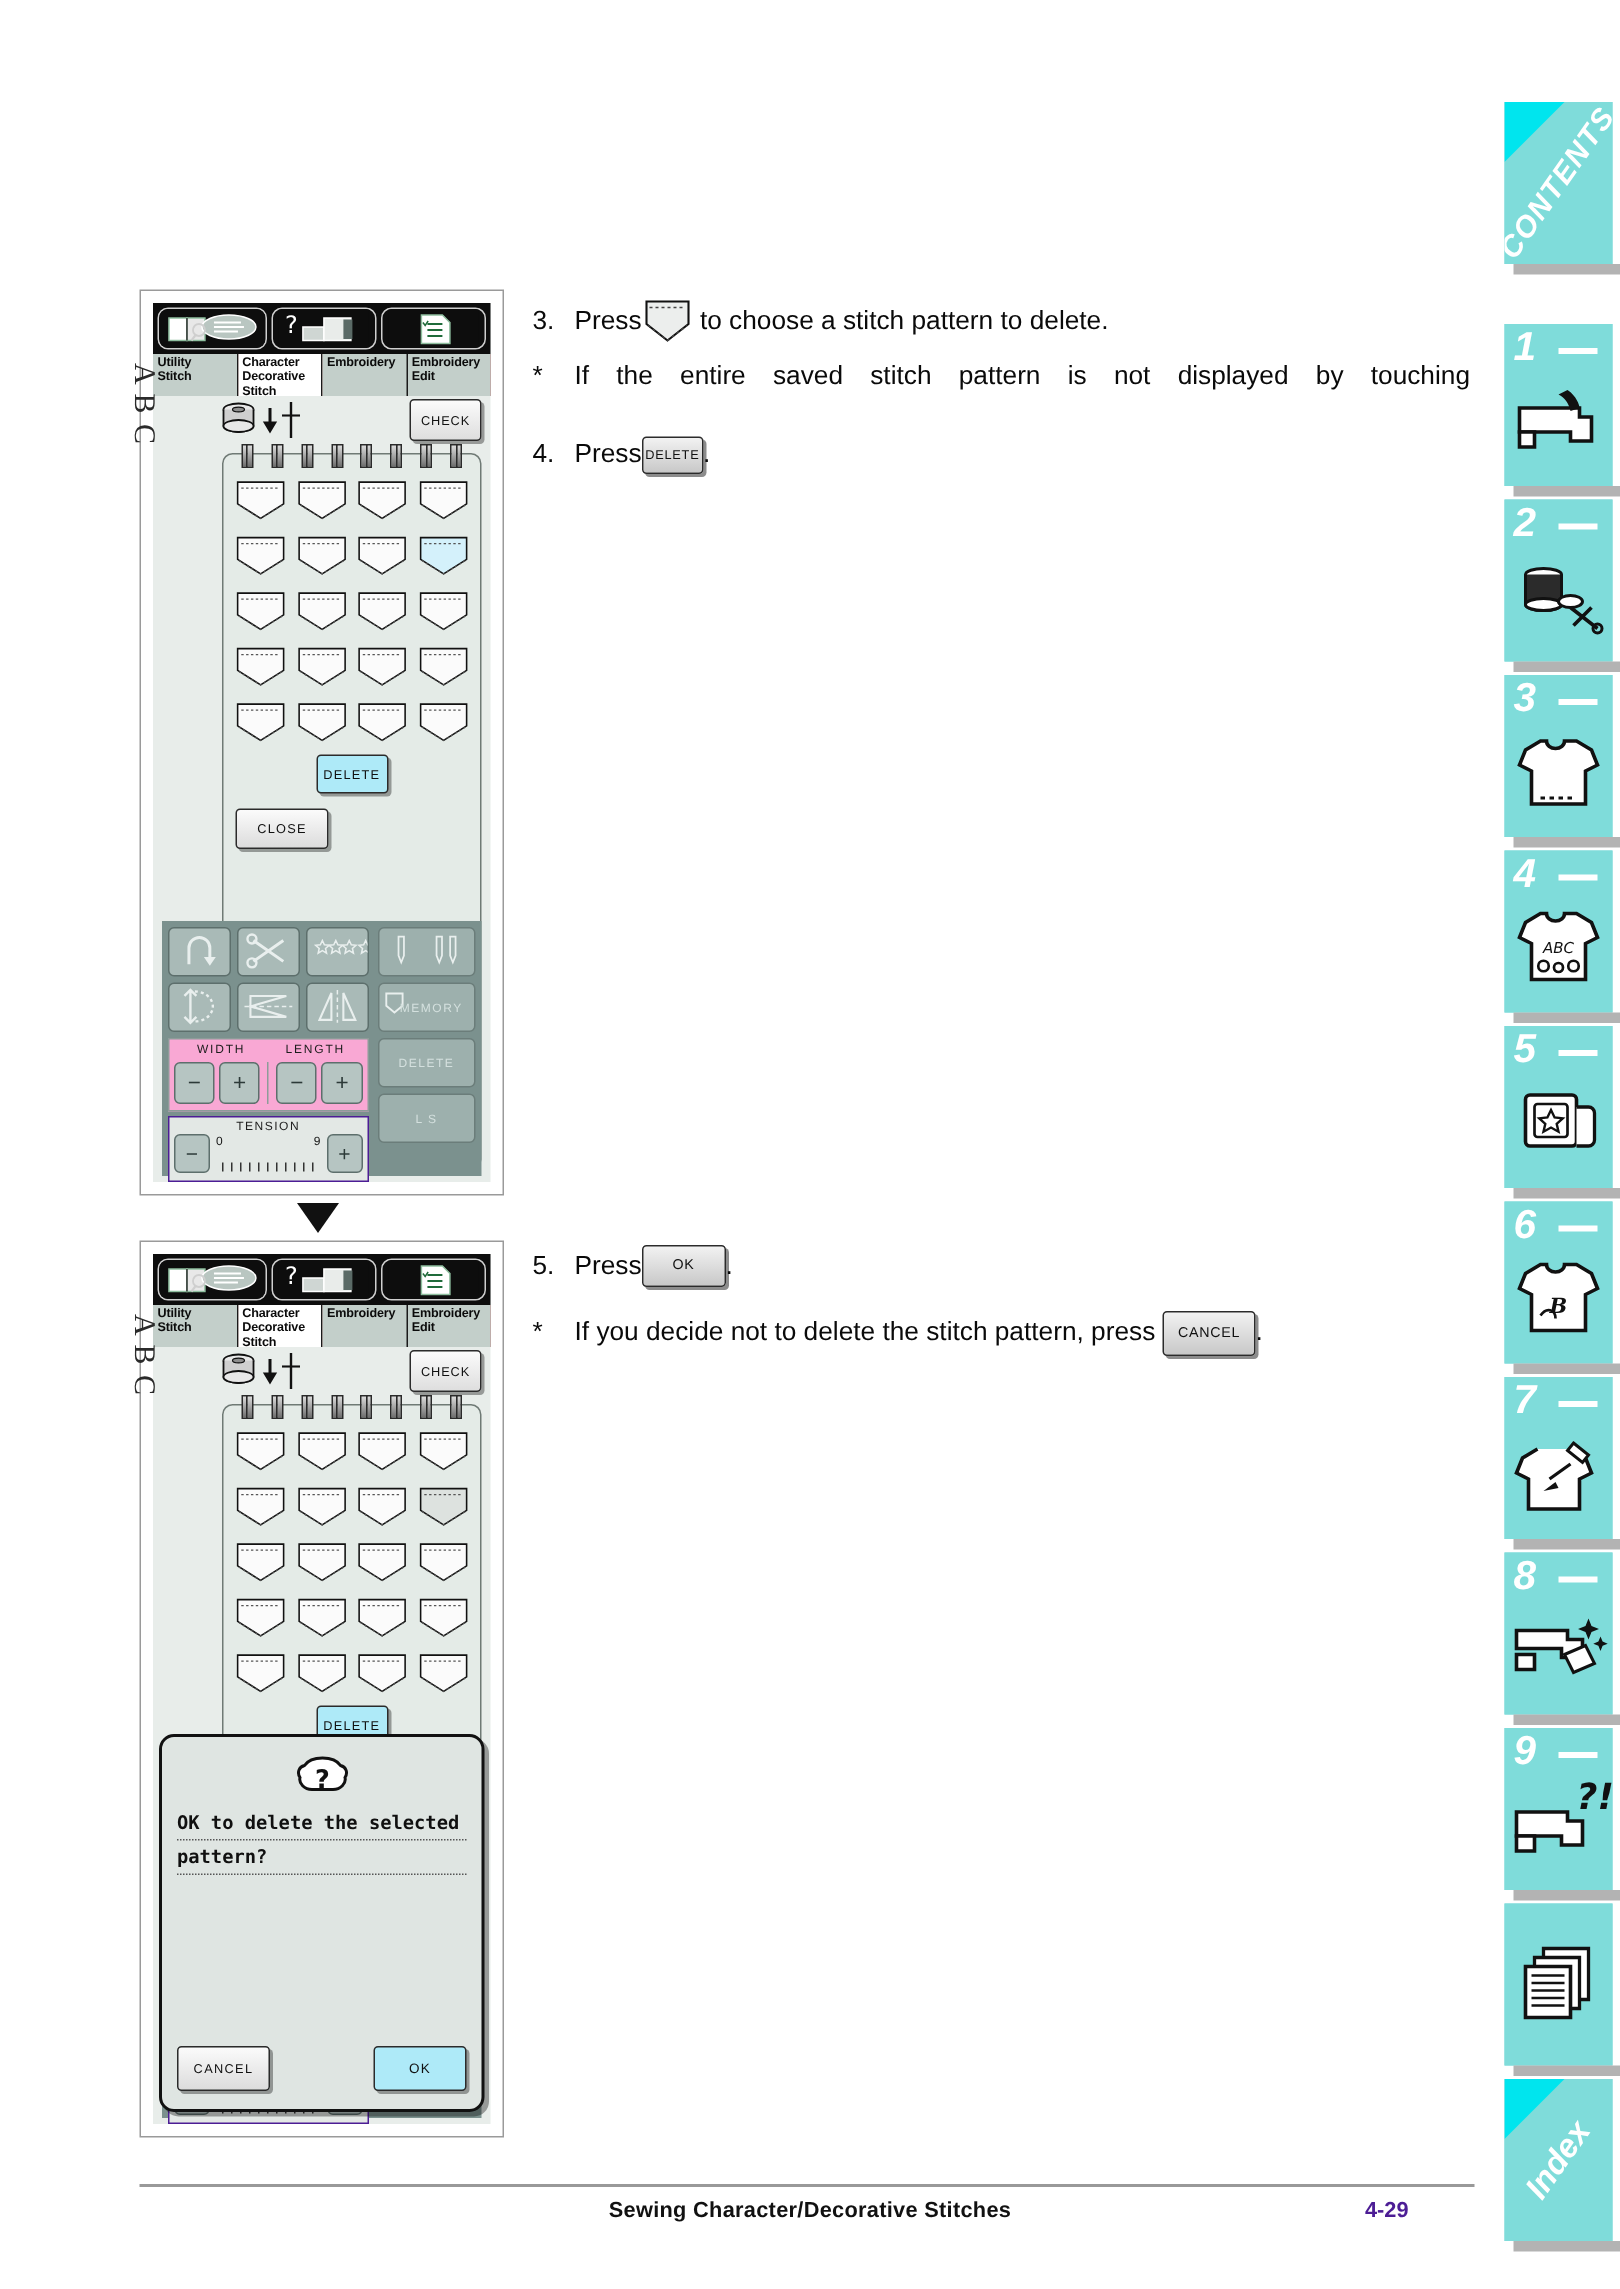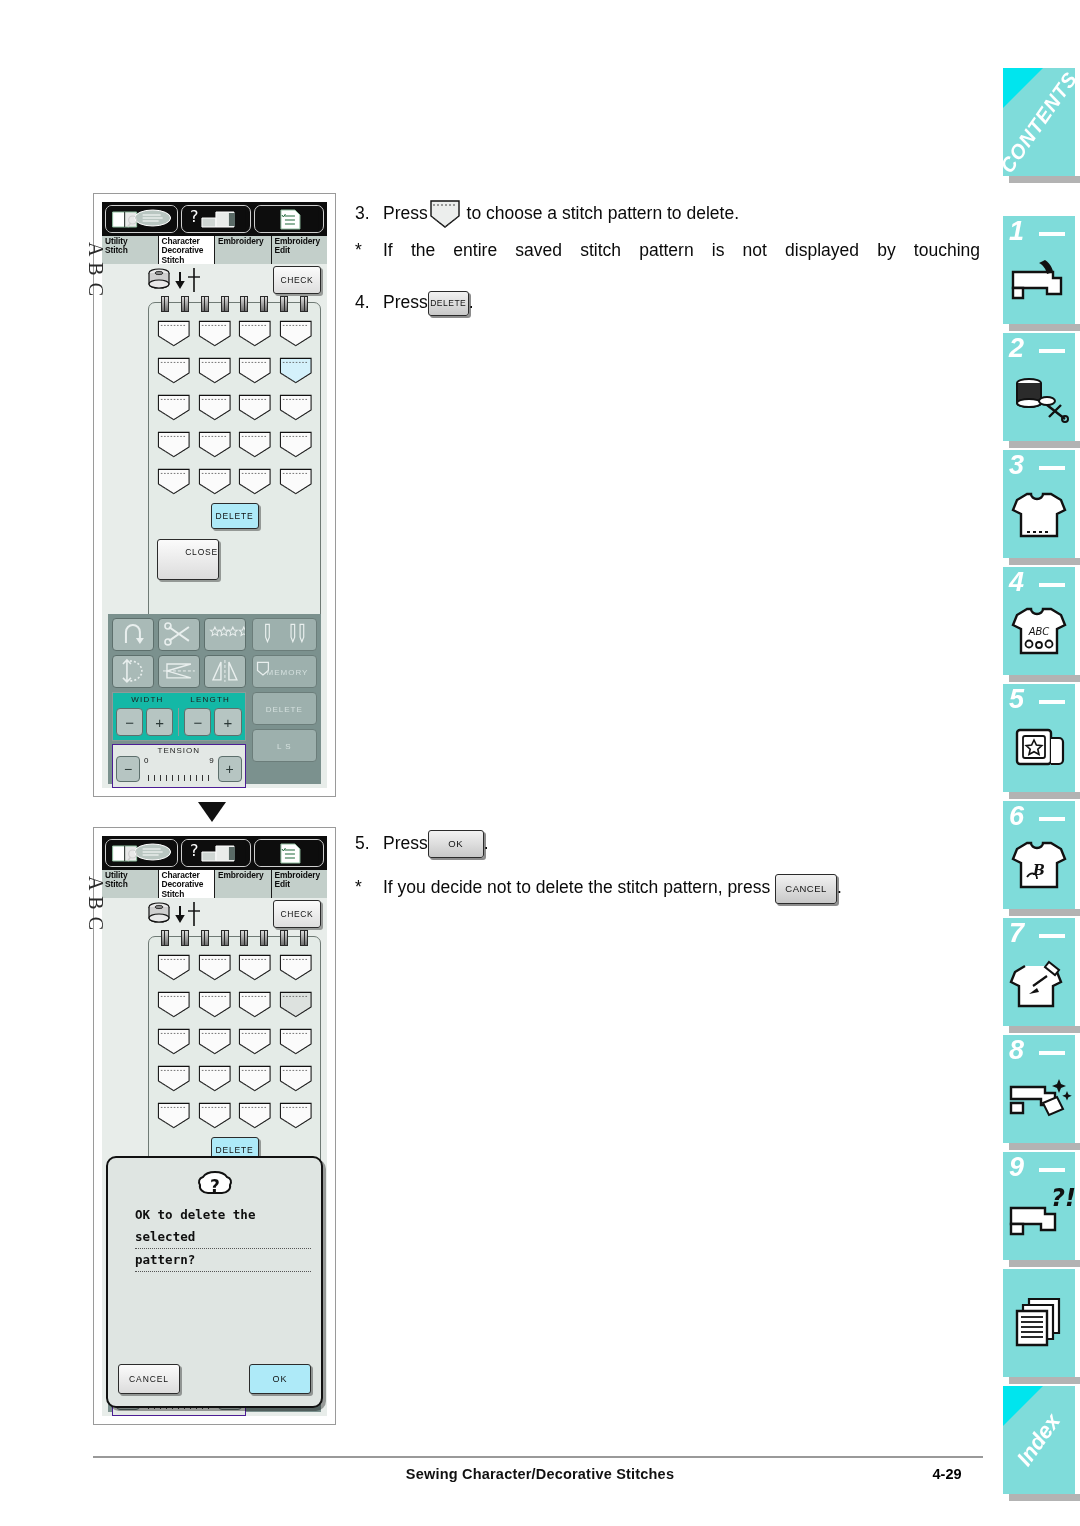--- a/index.html
+++ b/index.html
@@ -185,46 +185,46 @@
   .delete-btn {
     position:absolute; left:50%; transform:translateX(-50%);
     width:48px; height:26px; background:#aeeaf8;
     border:1.5px solid #2b2b2b; border-radius:3px;
     box-shadow:2px 2px 0 rgba(0,0,0,0.35);
     font-size:8.5px; letter-spacing:.8px; text-align:center; line-height:24px;
     color:#111;
   }
   .close-btn {
     position:absolute; left:8px;
-    width:62px; height:41px;
+    width:62px; height:27px;
     background:linear-gradient(#fbfbfb,#dcdcdc);
     border:1.5px solid #2b2b2b; border-radius:3px;
     box-shadow:2px 2px 0 rgba(0,0,0,0.35);
-    font-size:8.5px; letter-spacing:.8px; text-align:right; line-height:25px;
+    font-size:8.5px; letter-spacing:.8px; text-align:center; line-height:25px;
     color:#111;
   }
 
   
   .controls {
     position:absolute; left:6px; right:6px; bottom:4px;
     height:170px; background:#7b918e;
     display:flex;
   }
   .ctl-left { width:66%; padding:4px 3px 3px 4px; }
   .ctl-right { width:34%; padding:4px 4px 3px 3px; }
   .ctl-row { display:flex; gap:4px; margin-bottom:4px; }
   .ctl-key {
     flex:1; height:33px;
     background:#a9bab7;
     border:1.5px solid #5d6f6c; border-radius:4px;
     position:relative;
   }
   .ctl-key .glyph { position:absolute; inset:0; }
   .wl-box {
-    background:#14b8a6; border:1px solid #8d9c99;
+    background:#f9a8d4; border:1px solid #8d9c99;
     padding:2px 3px 4px; margin-top:1px;
   }
   .wl-labels { display:flex; font-size:8px; letter-spacing:1.2px;
                color:#1d1d1d; text-align:center; }
   .wl-labels div { flex:1; }
   .wl-keys { display:flex; gap:3px; margin-top:4px; }
   .wl-key {
     flex:1; height:28px; background:#b6c5c2;
     border:1.5px solid #5d6f6c; border-radius:4px;
     position:relative;
@@ -264,21 +264,21 @@
     background:#dfe5e2;
     border:2.5px solid #111; border-radius:10px;
     box-shadow:3px 3px 0 rgba(0,0,0,0.35);
     z-index:5;
   }
   .dlg-q {
     position:absolute; left:50%; top:12px; transform:translateX(-50%);
     width:38px; height:30px;
   }
   .dlg-msg {
-    position:absolute; left:27px; right:10px; top:46px;
+    position:absolute; left:10px; right:10px; top:46px;
     font-family:"DejaVu Sans Mono", monospace;
     font-size:12.5px; font-weight:bold; color:#101010;
     line-height:22px;
   }
   .dlg-msg span { display:block; border-bottom:1px dotted #555; }
   .dlg-cancel {
     position:absolute; left:10px; bottom:12px;
     width:62px; height:30px;
     background:linear-gradient(#fbfbfb,#dcdcdc);
     border:1.5px solid #2b2b2b; border-radius:3px;
@@ -310,21 +310,21 @@
     position:absolute; left:93px; top:1456px; width:890px; height:2px;
     background:#999;
   }
   #footer-title {
     position:absolute; left:0; top:1466px; width:1080px;
     text-align:center; font-size:14.5px; font-weight:bold; color:#111;
     letter-spacing:0.2px;
   }
   #footer-page {
     position:absolute; left:910px; top:1466px; width:74px;
-    text-align:center; font-size:14.5px; font-weight:bold; color:#000000;
+    text-align:left; font-size:14.5px; font-weight:bold; color:#4c1d95;
   }
 </style>
 </head>
 <body>
 
 <div id="instructions">
 
   <div class="step">
     <div class="marker">3.</div>
     <div class="txt">

